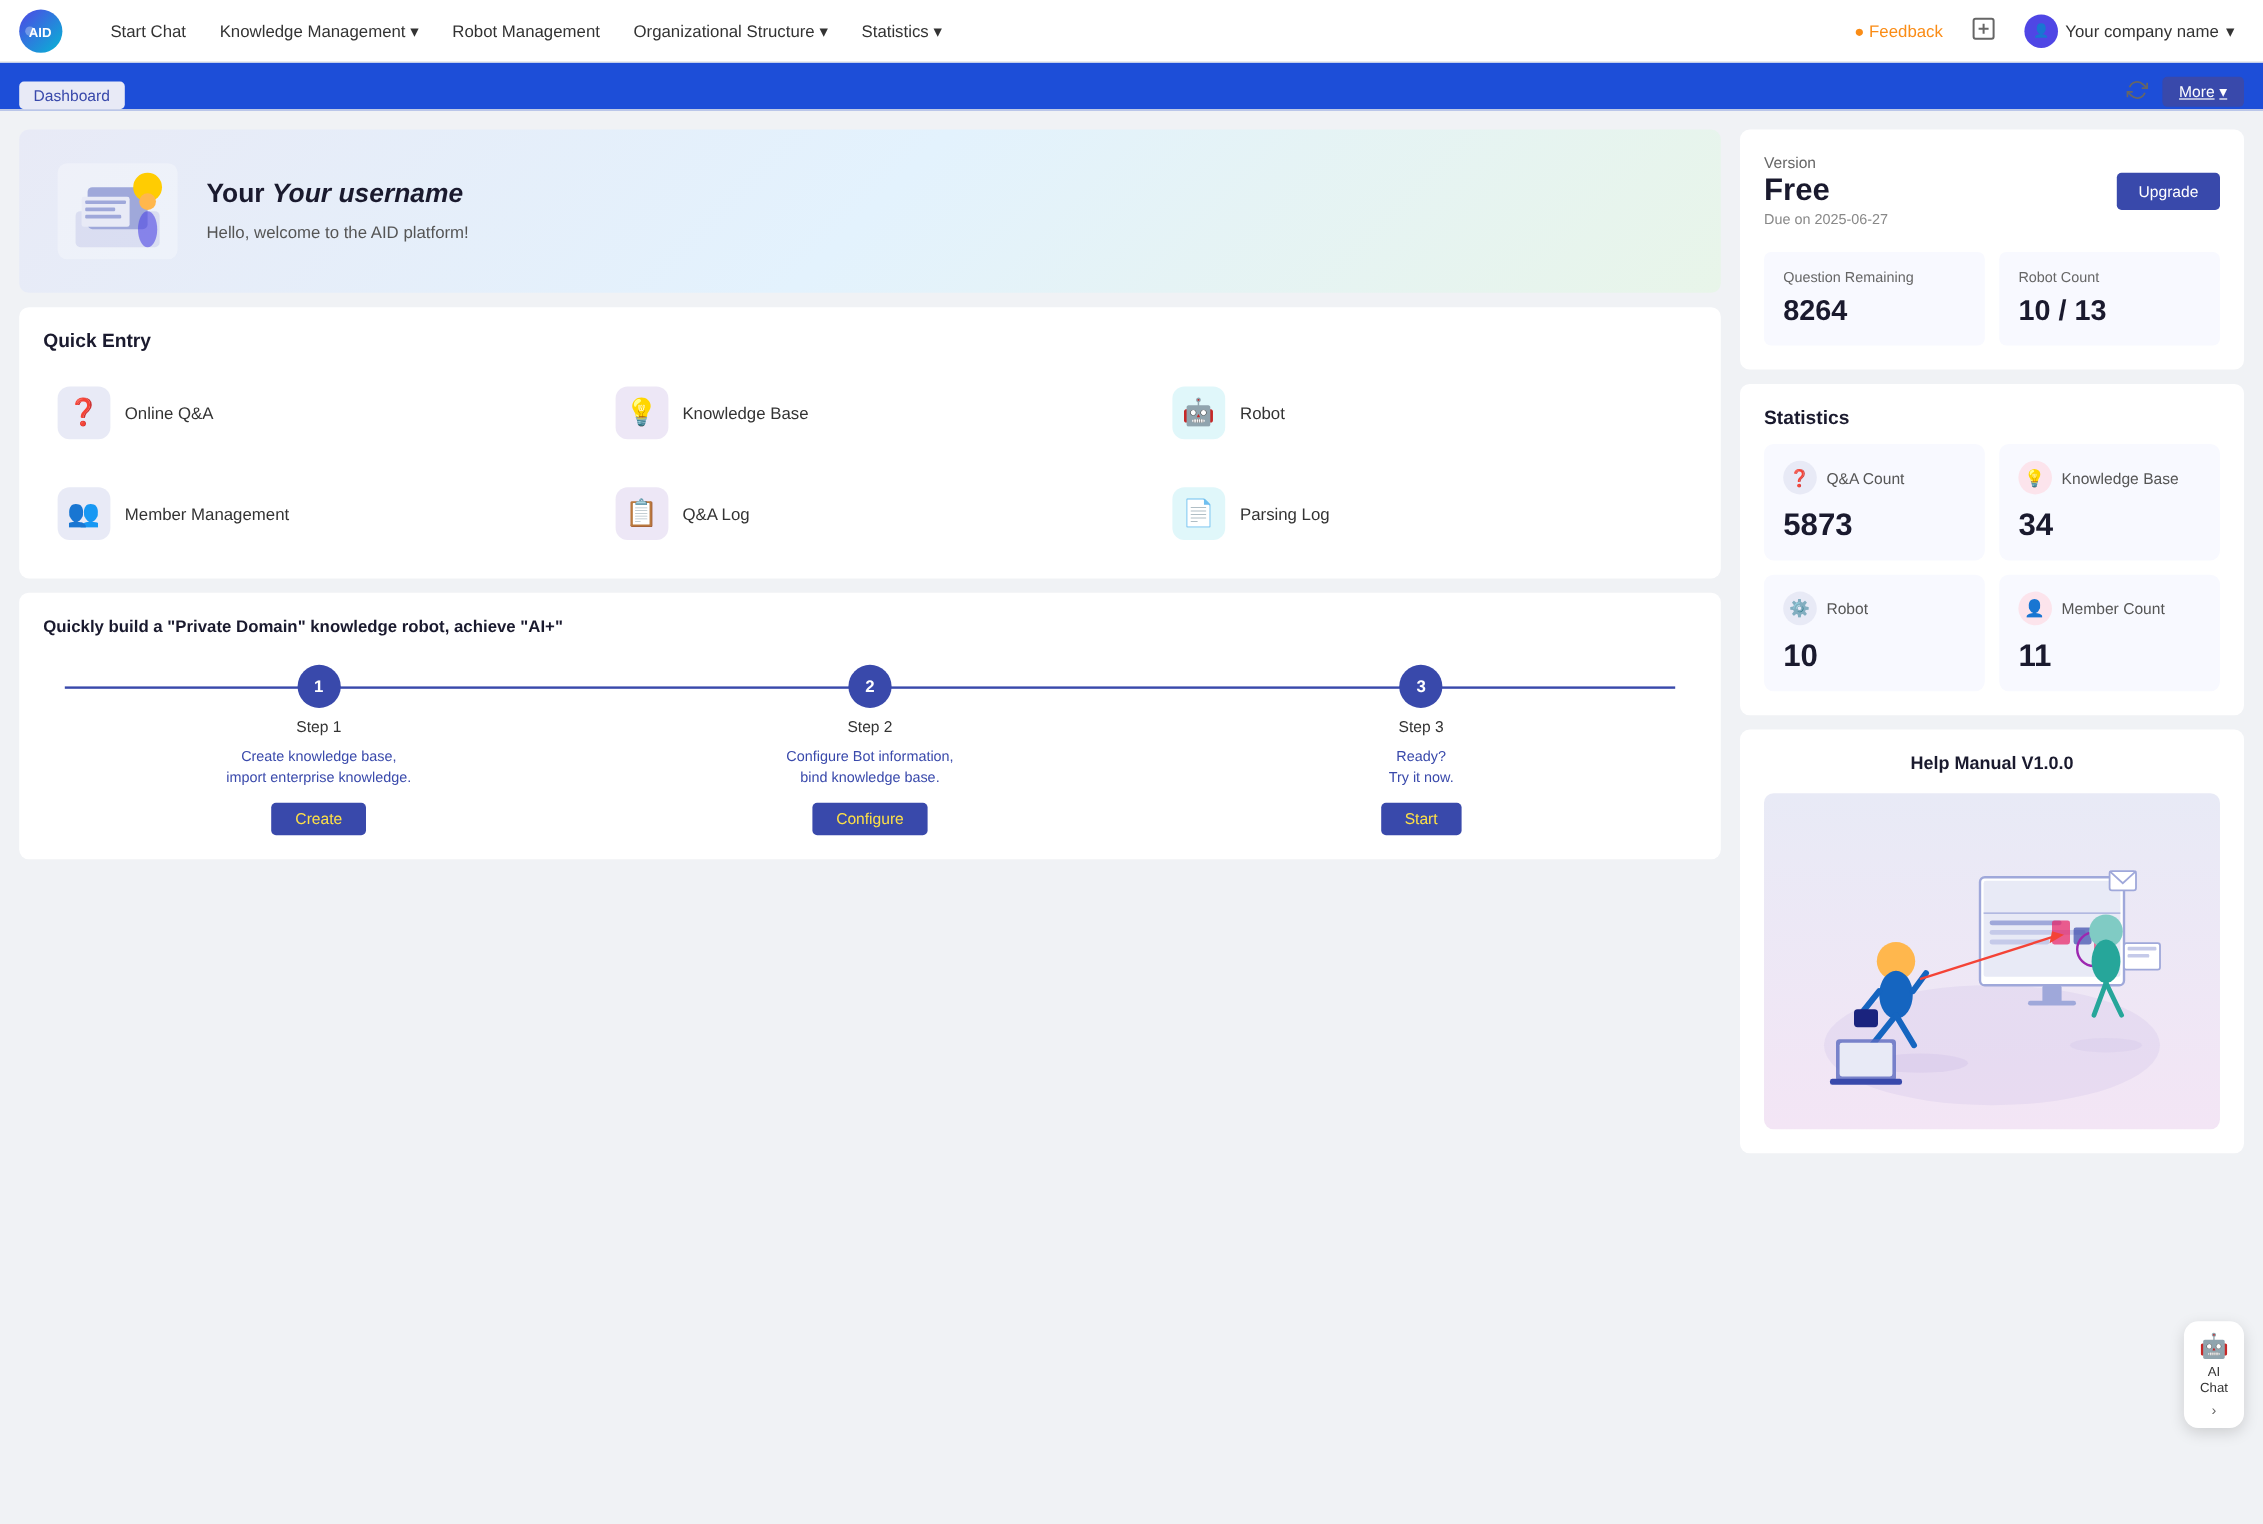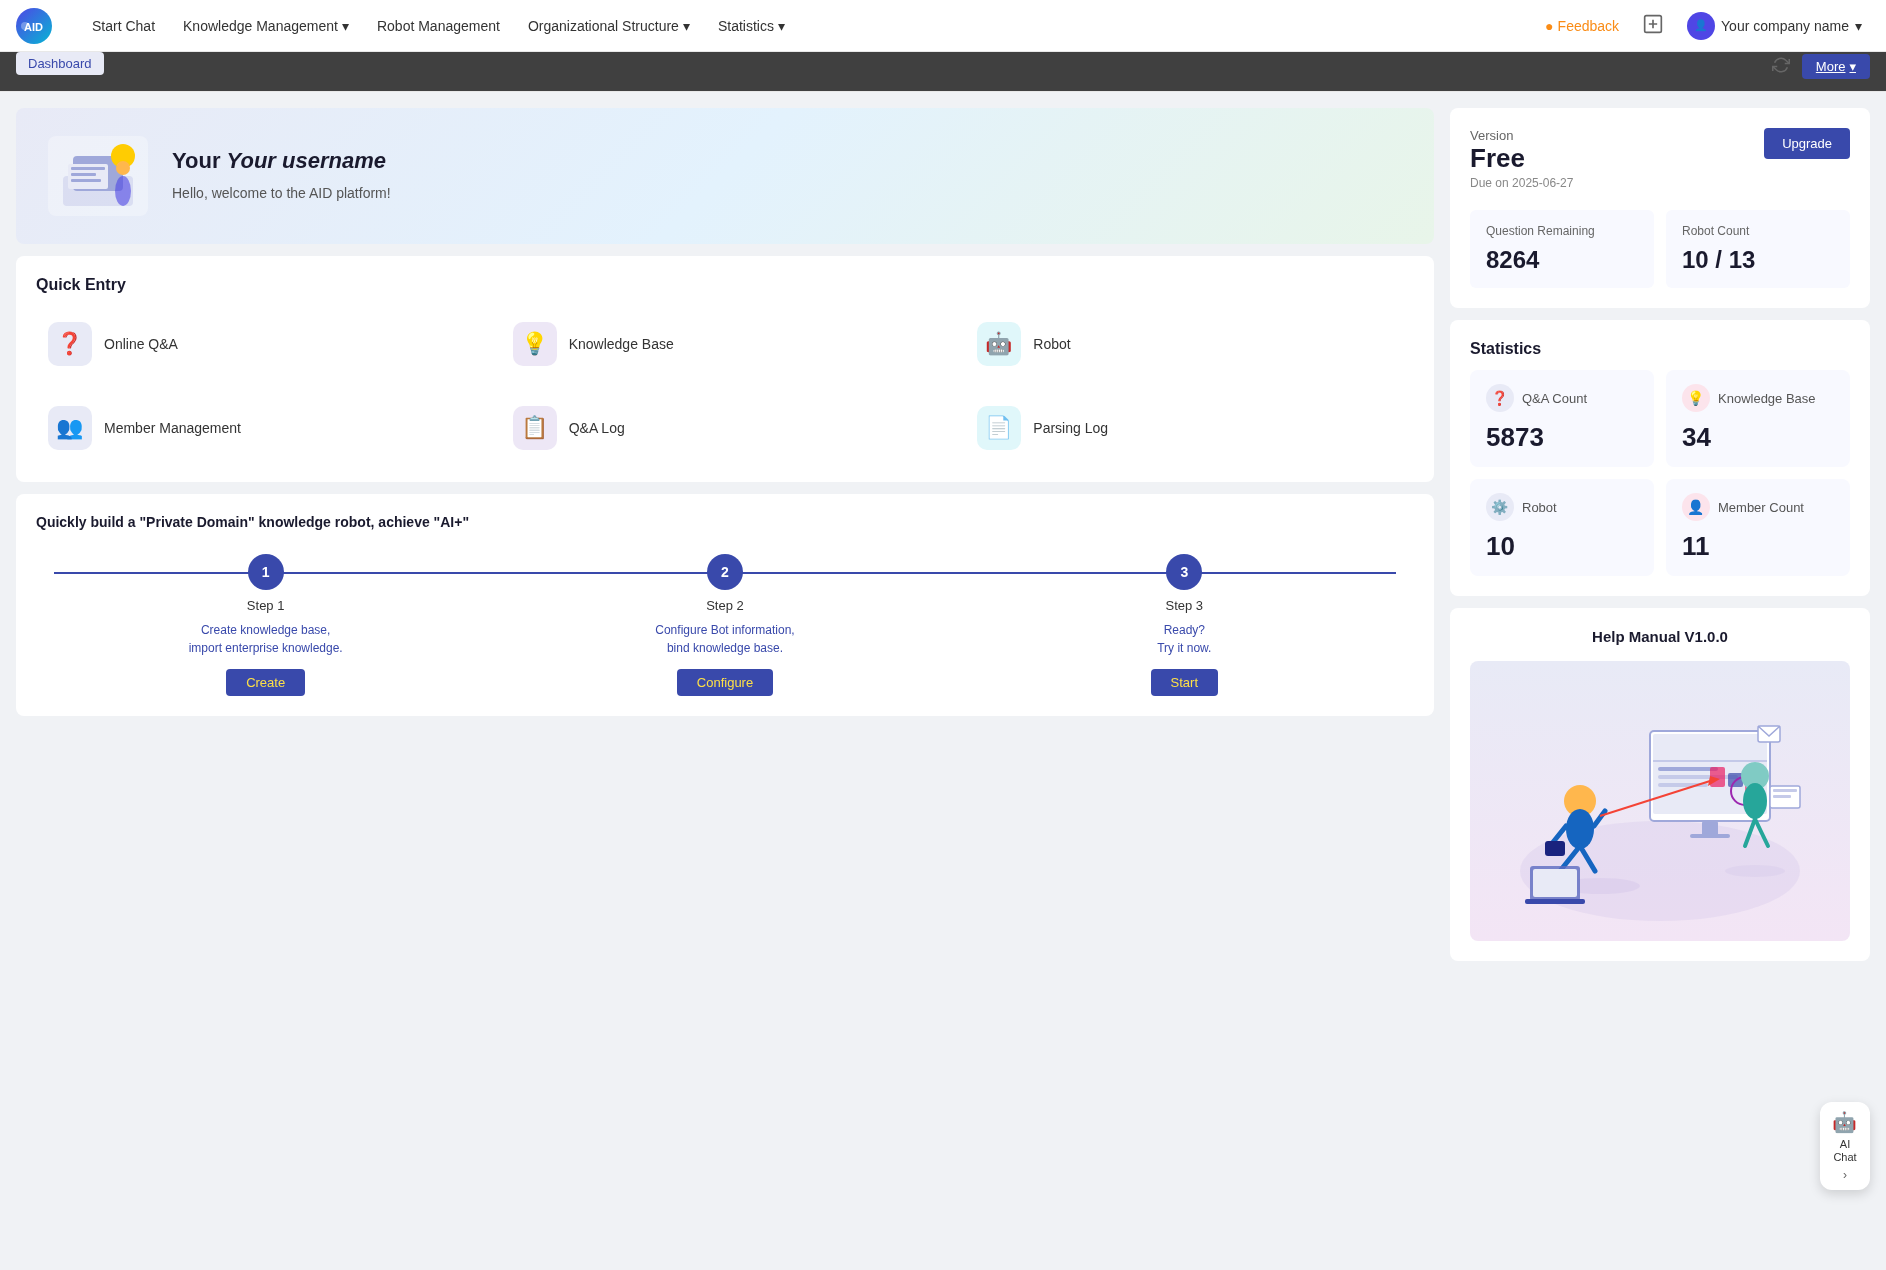--- a/index.html
+++ b/index.html
@@ -27,21 +27,21 @@
     }
     .icon-btn { cursor: pointer; padding: 4px; border-radius: 4px; color: #666; }
     .company-btn {
       display: flex; align-items: center; gap: 6px; cursor: pointer; padding: 4px 8px;
       border-radius: 4px; font-size: 14px; color: #333;
     }
     .avatar { width: 28px; height: 28px; border-radius: 50%; background: #4f46e5; color: #fff; display: flex; align-items: center; justify-content: center; font-size: 11px; }
 
     
     .tabbar {
-      display: flex; align-items: flex-start; background: #404040; padding: 0 16px;
+      display: flex; align-items: flex-end; background: #1d4ed8; padding: 0 16px;
       border-bottom: 1px solid #e8e8e8; height: 40px; gap: 8px;
     }
     .tab-active {
       background: #e8eaf6; color: #3949ab; padding: 4px 12px; border-radius: 4px;
       font-size: 13px; font-weight: 500; cursor: pointer;
     }
     .tab-right { margin-left: auto; display: flex; align-items: center; gap: 8px; }
     .more-btn {
       display: flex; align-items: center; gap: 4px; background: #3949ab; color: #fff;
       padding: 5px 14px; border-radius: 4px; cursor: pointer; font-size: 13px; text-decoration: underline;
@@ -101,21 +101,21 @@
     }
     .step-label { font-size: 13px; font-weight: 500; color: #333; margin-bottom: 8px; }
     .step-desc { font-size: 12px; color: #3949ab; text-align: center; line-height: 1.5; margin-bottom: 12px; }
     .step-btn {
       background: #3949ab; color: #fde047; border: none; padding: 6px 20px;
       border-radius: 4px; cursor: pointer; font-size: 13px;
     }
 
     
     .version-card { display: flex; flex-direction: column; gap: 8px; }
-    .version-header { display: flex; align-items: flex-start; justify-content: space-between; }
+    .version-header { display: flex; align-items: center; justify-content: space-between; }
     .version-label { font-size: 13px; color: #666; }
     .version-plan { font-size: 26px; font-weight: 700; color: #1a1a2e; }
     .version-due { font-size: 12px; color: #888; margin-top: 2px; }
     .upgrade-btn {
       background: #3949ab; color: #fff; border: none; padding: 8px 18px;
       border-radius: 4px; cursor: pointer; font-size: 13px; white-space: nowrap; height: fit-content;
     }
     .stats-row { display: grid; grid-template-columns: 1fr 1fr; gap: 12px; margin-top: 12px; }
     .stat-box { background: #f8f9ff; border-radius: 6px; padding: 14px 16px; }
     .stat-box-label { font-size: 12px; color: #666; margin-bottom: 8px; }

